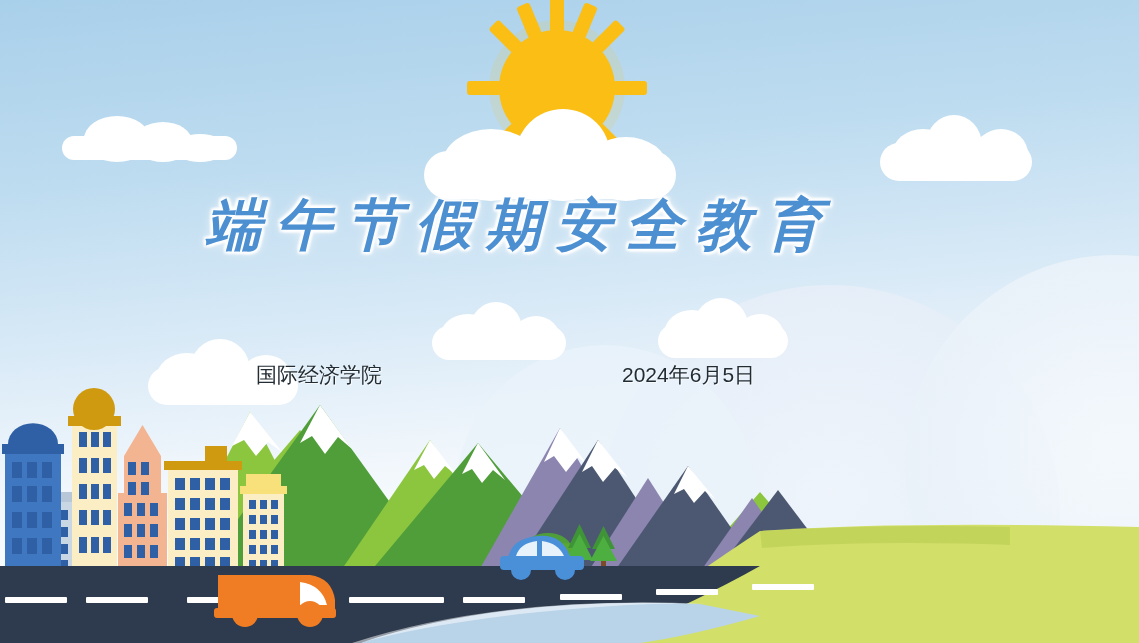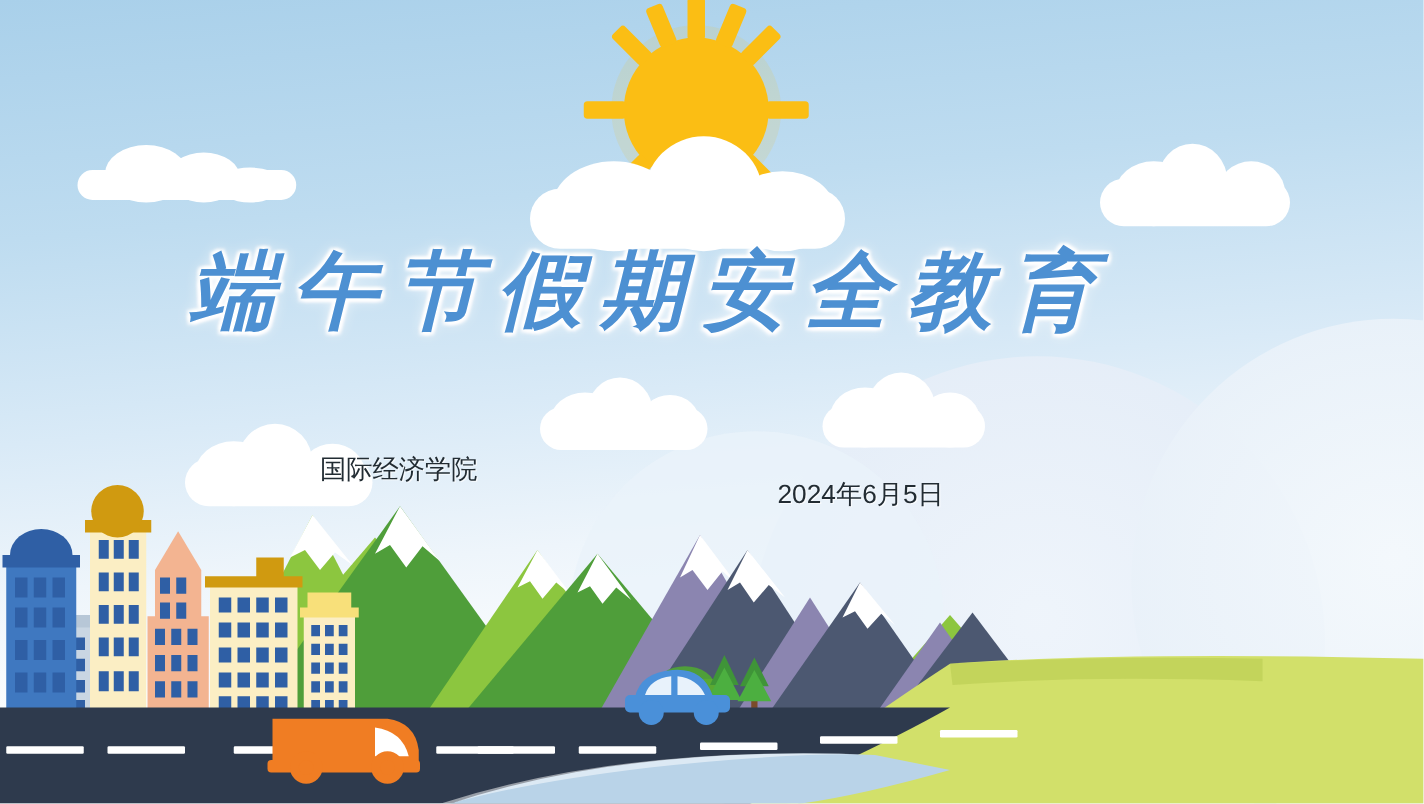--- a/index.html
+++ b/index.html
@@ -30,41 +30,41 @@
   .cloud .base{border-radius:40px;}
 
   
   #scene{position:absolute;left:0;top:0;width:1139px;height:643px;}
 
   
   #title{
     position:absolute;left:0;top:188px;width:1041px;
     text-align:center;
     font-family:Liberation Sans, sans-serif;
-    font-size:68px;
+    font-size:56px;
     font-weight:700;
     font-style:italic;
     letter-spacing:14px;
     color:#4d90d2;
     text-shadow:
        0 0 4px #ffffff, 0 0 4px #ffffff,
        2px 2px 3px #ffffff, -2px 2px 3px #ffffff,
        2px -2px 3px #ffffff, -2px -2px 3px #ffffff,
        0 0 12px rgba(255,255,255,.95);
     white-space:nowrap;
     user-select:none;
   }
   .sub{
     position:absolute;top:361px;
     font-size:21px;color:#222c33;
     text-shadow:1px 1px 0 rgba(255,255,255,.7);
     white-space:nowrap;
   }
   #sub-org{left:256px;text-align:center;}
-  #sub-date{left:622px;margin-top:20px;}
+  #sub-date{left:622px;}
 </style>
 </head>
 <body>
 
 <div id="slide">
 
   <div class="blob blob-a"></div>
   <div class="blob blob-b"></div>
   <div class="blob blob-c"></div>
 

